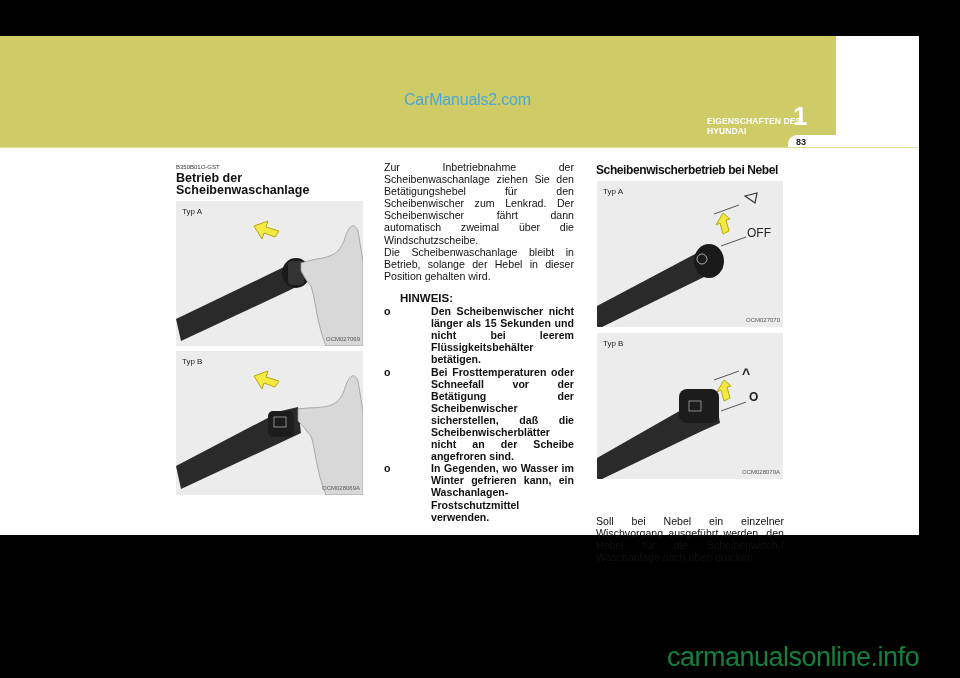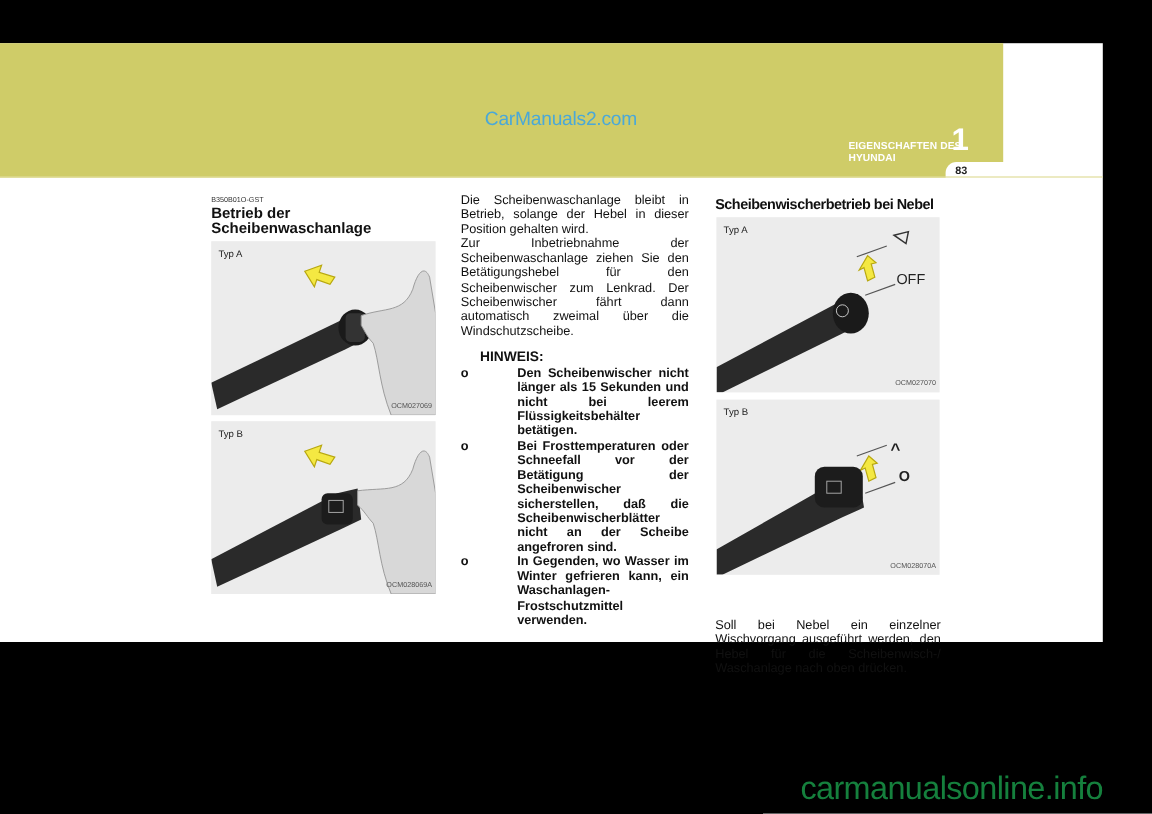--- a/index.html
+++ b/index.html
@@ -65,22 +65,22 @@
       <polygon points="78,25 92,20 90,26 103,30 99,36 88,32 86,38" fill="#f4e842" stroke="#b8a810" stroke-width="1"></polygon>
       <path d="M0,115 L105,60 L122,56 L125,82 L108,90 L5,138 Z" fill="#2a2a2a"></path>
       <rect x="92" y="60" width="26" height="26" rx="5" fill="#1c1c1c"></rect>
       <rect x="98" y="66" width="12" height="10" fill="none" stroke="#aaa" stroke-width="0.8"></rect>
       <path d="M122,58 C145,55 160,60 168,40 C172,25 178,20 182,30 L187,60 L187,144 L150,144 C140,120 140,100 135,85 C130,80 128,75 122,70 Z" fill="#d8d8d8" stroke="#999" stroke-width="0.8"></path>
     </svg>
     <span class="figcode">OCM028069A</span>
   </div>
 
   <div class="body-text" style="left:384px; top:125px; width:190px;">
+    <p>Zur Inbetriebnahme der Scheibenwaschanlage ziehen Sie den Betätigungshebel für den Scheibenwischer zum Lenkrad. Der Scheibenwischer fährt dann automatisch zweimal über die Windschutzscheibe.</p>
     <p>Die Scheibenwaschanlage bleibt in Betrieb, solange der Hebel in dieser Position gehalten wird.</p>
-    <p>Zur Inbetriebnahme der Scheibenwaschanlage ziehen Sie den Betätigungshebel für den Scheibenwischer zum Lenkrad. Der Scheibenwischer fährt dann automatisch zweimal über die Windschutzscheibe.</p>
     <div class="hinweis-title">HINWEIS:</div>
     <div class="bullet">
       <span class="mark">o</span>
       <span class="txt">Den Scheibenwischer nicht länger als 15 Sekunden und nicht bei leerem Flüssigkeitsbehälter betätigen.</span>
     </div>
     <div class="bullet">
       <span class="mark">o</span>
       <span class="txt">Bei Frosttemperaturen oder Schneefall vor der Betätigung der Scheibenwischer sicherstellen, daß die Scheibenwischerblätter nicht an der Scheibe angefroren sind.</span>
     </div>
     <div class="bullet">

